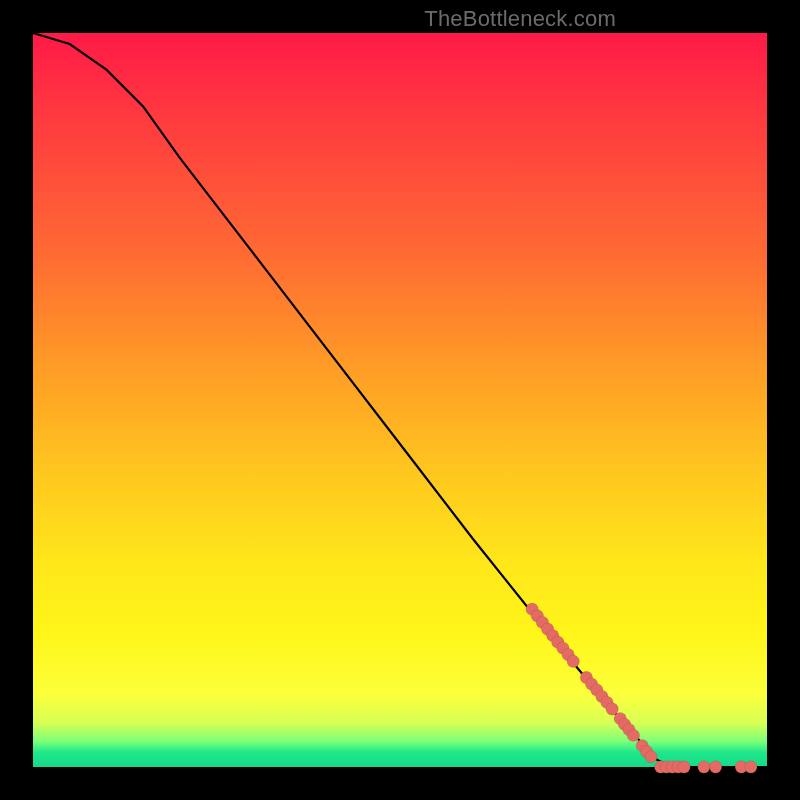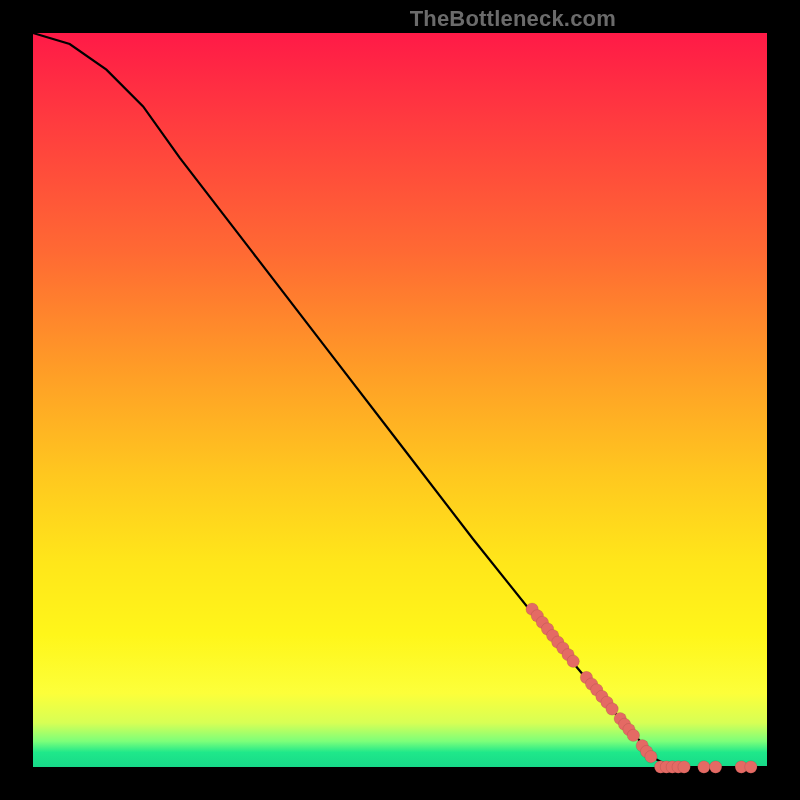--- a/index.html
+++ b/index.html
@@ -12,21 +12,20 @@
     font-family: Arial, Helvetica, sans-serif;
     overflow: hidden;
   }
   .frame {
     position: absolute;
     left: 0;
     top: 0;
     width: 644px;
     height: 800px;
     background: #000;
-    font-weight: bold;
   }
   .plot-area {
     position: absolute;
     left: 33px;
     top: 33px;
     width: 734px;
     height: 734px;
     
     background: linear-gradient(
       to bottom,

